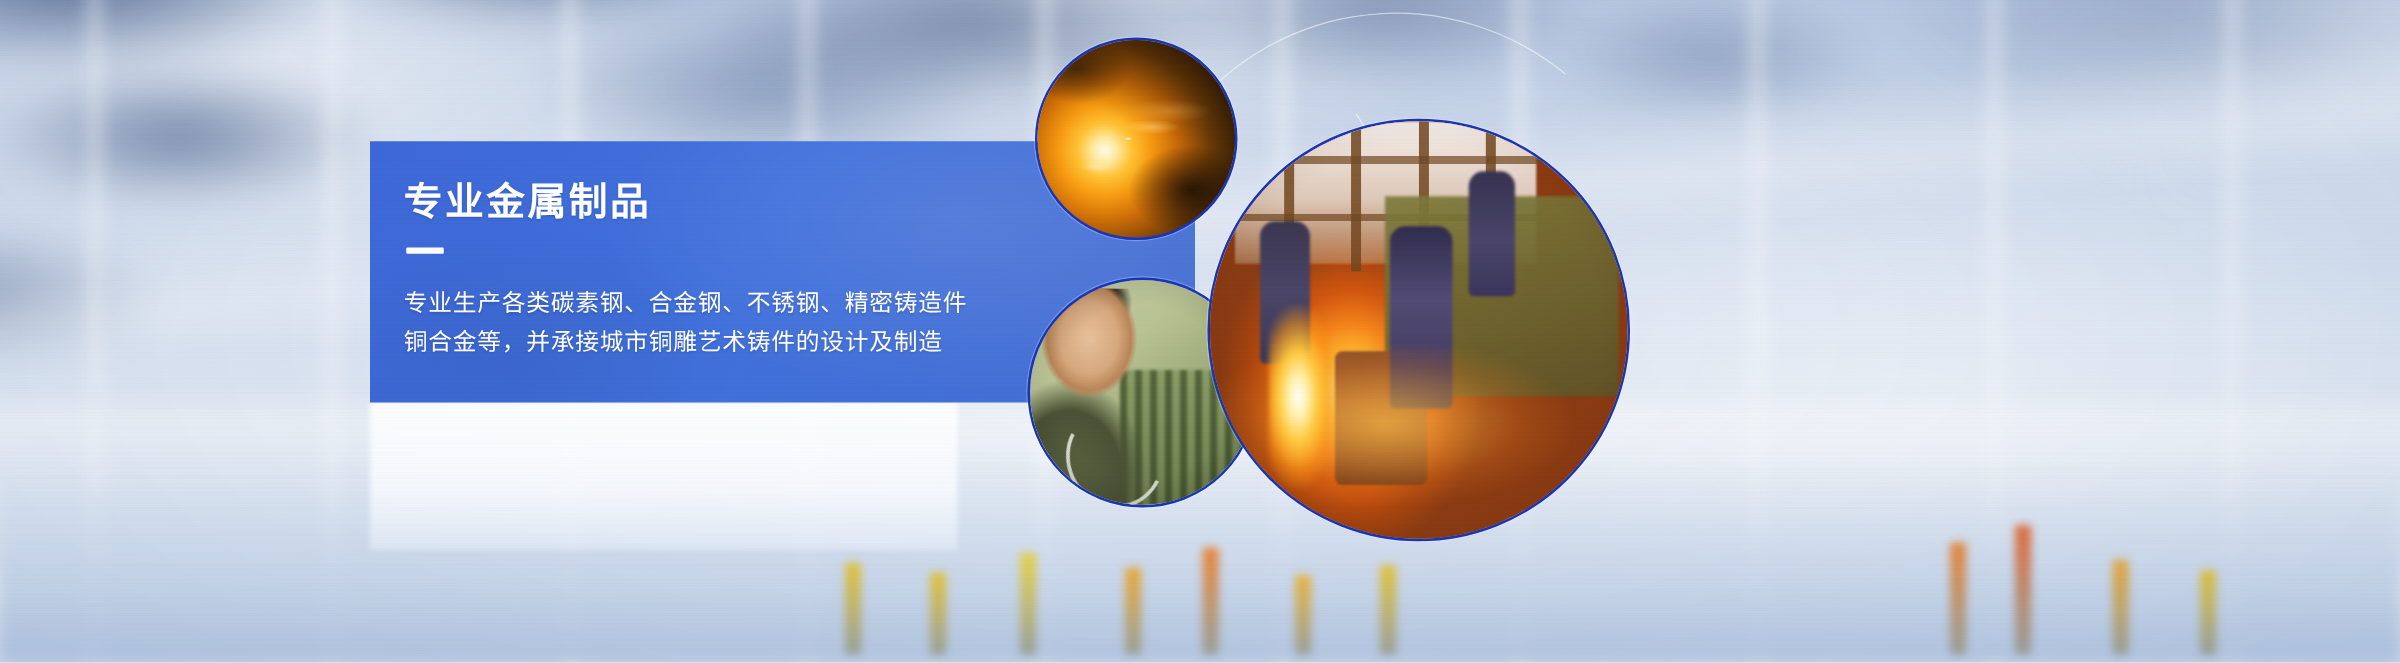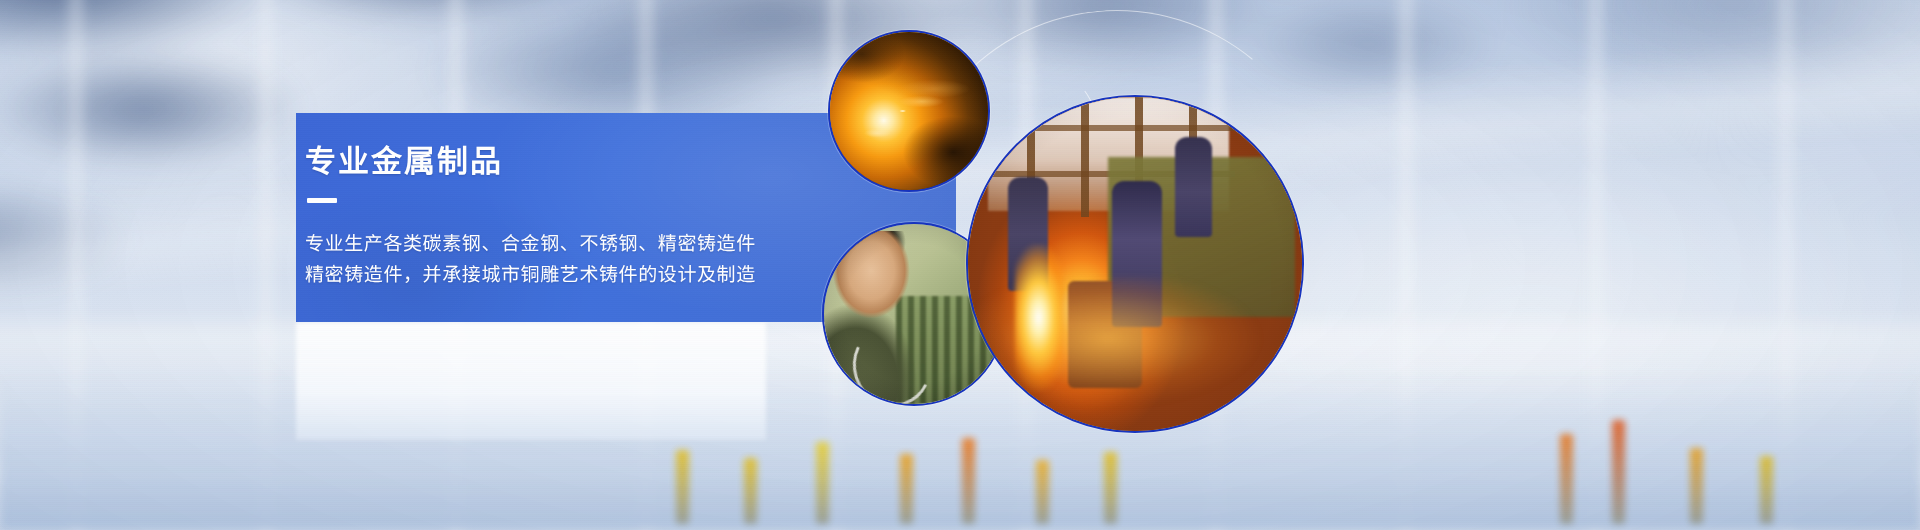--- a/index.html
+++ b/index.html
@@ -103,21 +103,21 @@
   }
   .panel-sheen{
     position:absolute;inset:0;
     background:
       radial-gradient(420px 200px at 72% 30%,rgba(255,255,255,.10),rgba(255,255,255,0) 70%),
       radial-gradient(260px 160px at 18% 85%,rgba(0,0,0,.06),rgba(0,0,0,0) 70%);
     pointer-events:none;
   }
   .panel-inner{
     position:relative;
-    padding:30px 0 0 9px;
+    padding:30px 0 0 27px;
   }
   .title{
     color:#ffffff;
     font-size:31px;
     font-weight:bold;
     letter-spacing:2px;
     line-height:1.2;
     margin:0 0 0 0;
     text-shadow:0 1px 2px rgba(20,40,90,.25);
   }
@@ -310,21 +310,21 @@
 
   <div class="white-sheet"></div>
 
   <div class="panel">
     <div class="panel-sheen"></div>
     <div class="panel-inner">
       <h1 class="title">专业金属制品</h1>
       <div class="rule"></div>
       <div class="desc">
         <span class="desc-line">专业生产各类碳素钢、合金钢、不锈钢、精密铸造件</span>
-        <span class="desc-line">精密铸造件，并承接城市铜雕艺术铸件的设计及制造</span>
+        <span class="desc-line">铜合金等，并承接城市铜雕艺术铸件的设计及制造</span>
       </div>
     </div>
   </div>
 
   <div class="arc arc-a"></div>
   <div class="arc arc-b"></div>
 
   <div class="circle c-weld">
     <div class="inner"></div>
     <div class="spark"></div>

